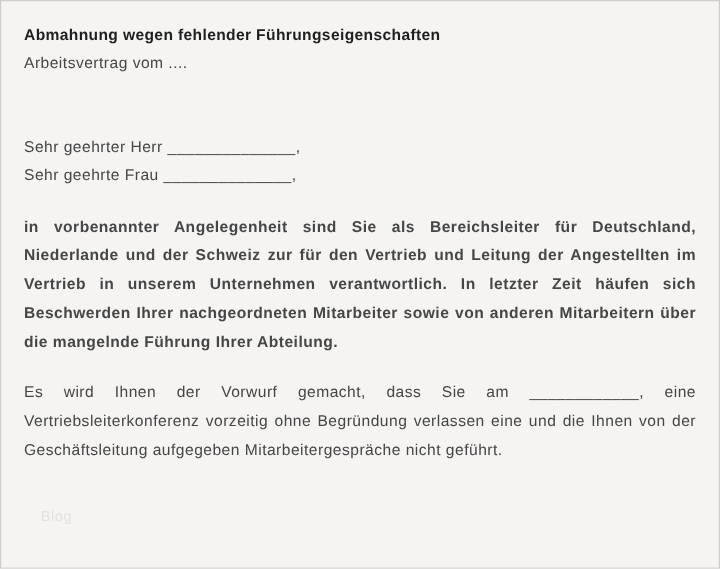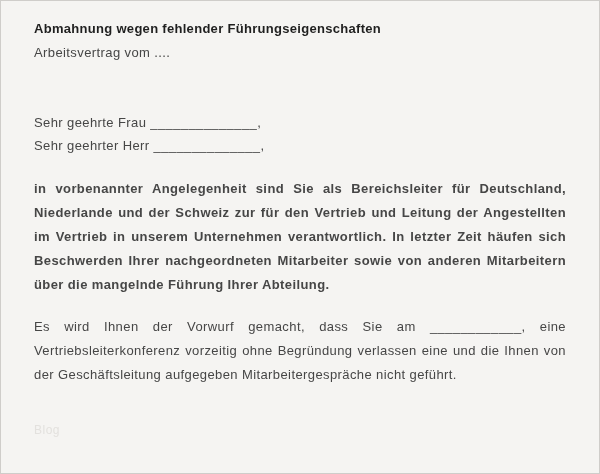--- a/index.html
+++ b/index.html
@@ -12,21 +12,21 @@
     overflow: hidden;
     font-family: "Liberation Sans", sans-serif;
   }
   .page {
     position: relative;
     box-sizing: border-box;
     width: 600px;
     height: 474px;
     background: #f5f4f2;
     border: 1px solid #cfcdca;
-    padding: 0 33px;
+    padding: 0 19px;
     color: #464646;
     font-size: 13px;
     letter-spacing: 0.4px;
   }
   .title {
     margin: 18px 0 0 0;
     font-size: 13px;
     line-height: 20px;
     font-weight: bold;
     color: #1f1f1f;
@@ -73,22 +73,22 @@
 </head>
 <body>
 
 <div class="page">
 
   <h1 class="title">Abmahnung wegen fehlender Führungseigenschaften</h1>
 
   <p class="contract-line">Arbeitsvertrag vom ....</p>
 
   <div class="salutations">
+    <p>Sehr geehrter Herr ______________,</p>
     <p>Sehr geehrte Frau ______________,</p>
-    <p>Sehr geehrter Herr ______________,</p>
   </div>
 
   <p class="para para-1">in vorbenannter Angelegenheit sind Sie als Bereichsleiter für Deutschland, Niederlande und der Schweiz zur für den Vertrieb und Leitung der Angestellten im Vertrieb in unserem Unternehmen verantwortlich. In letzter Zeit häufen sich Beschwerden Ihrer nachgeordneten Mitarbeiter sowie von anderen Mitarbeitern über die mangelnde Führung Ihrer Abteilung.</p>
 
 
   <p class="para para-2">Es wird Ihnen der Vorwurf gemacht, dass Sie am ____________, eine Vertriebsleiterkonferenz vorzeitig ohne Begründung verlassen eine und die Ihnen von der Geschäftsleitung aufgegeben Mitarbeitergespräche nicht geführt.</p>
 
   <span class="watermark">Blog</span>
 
 </div>

